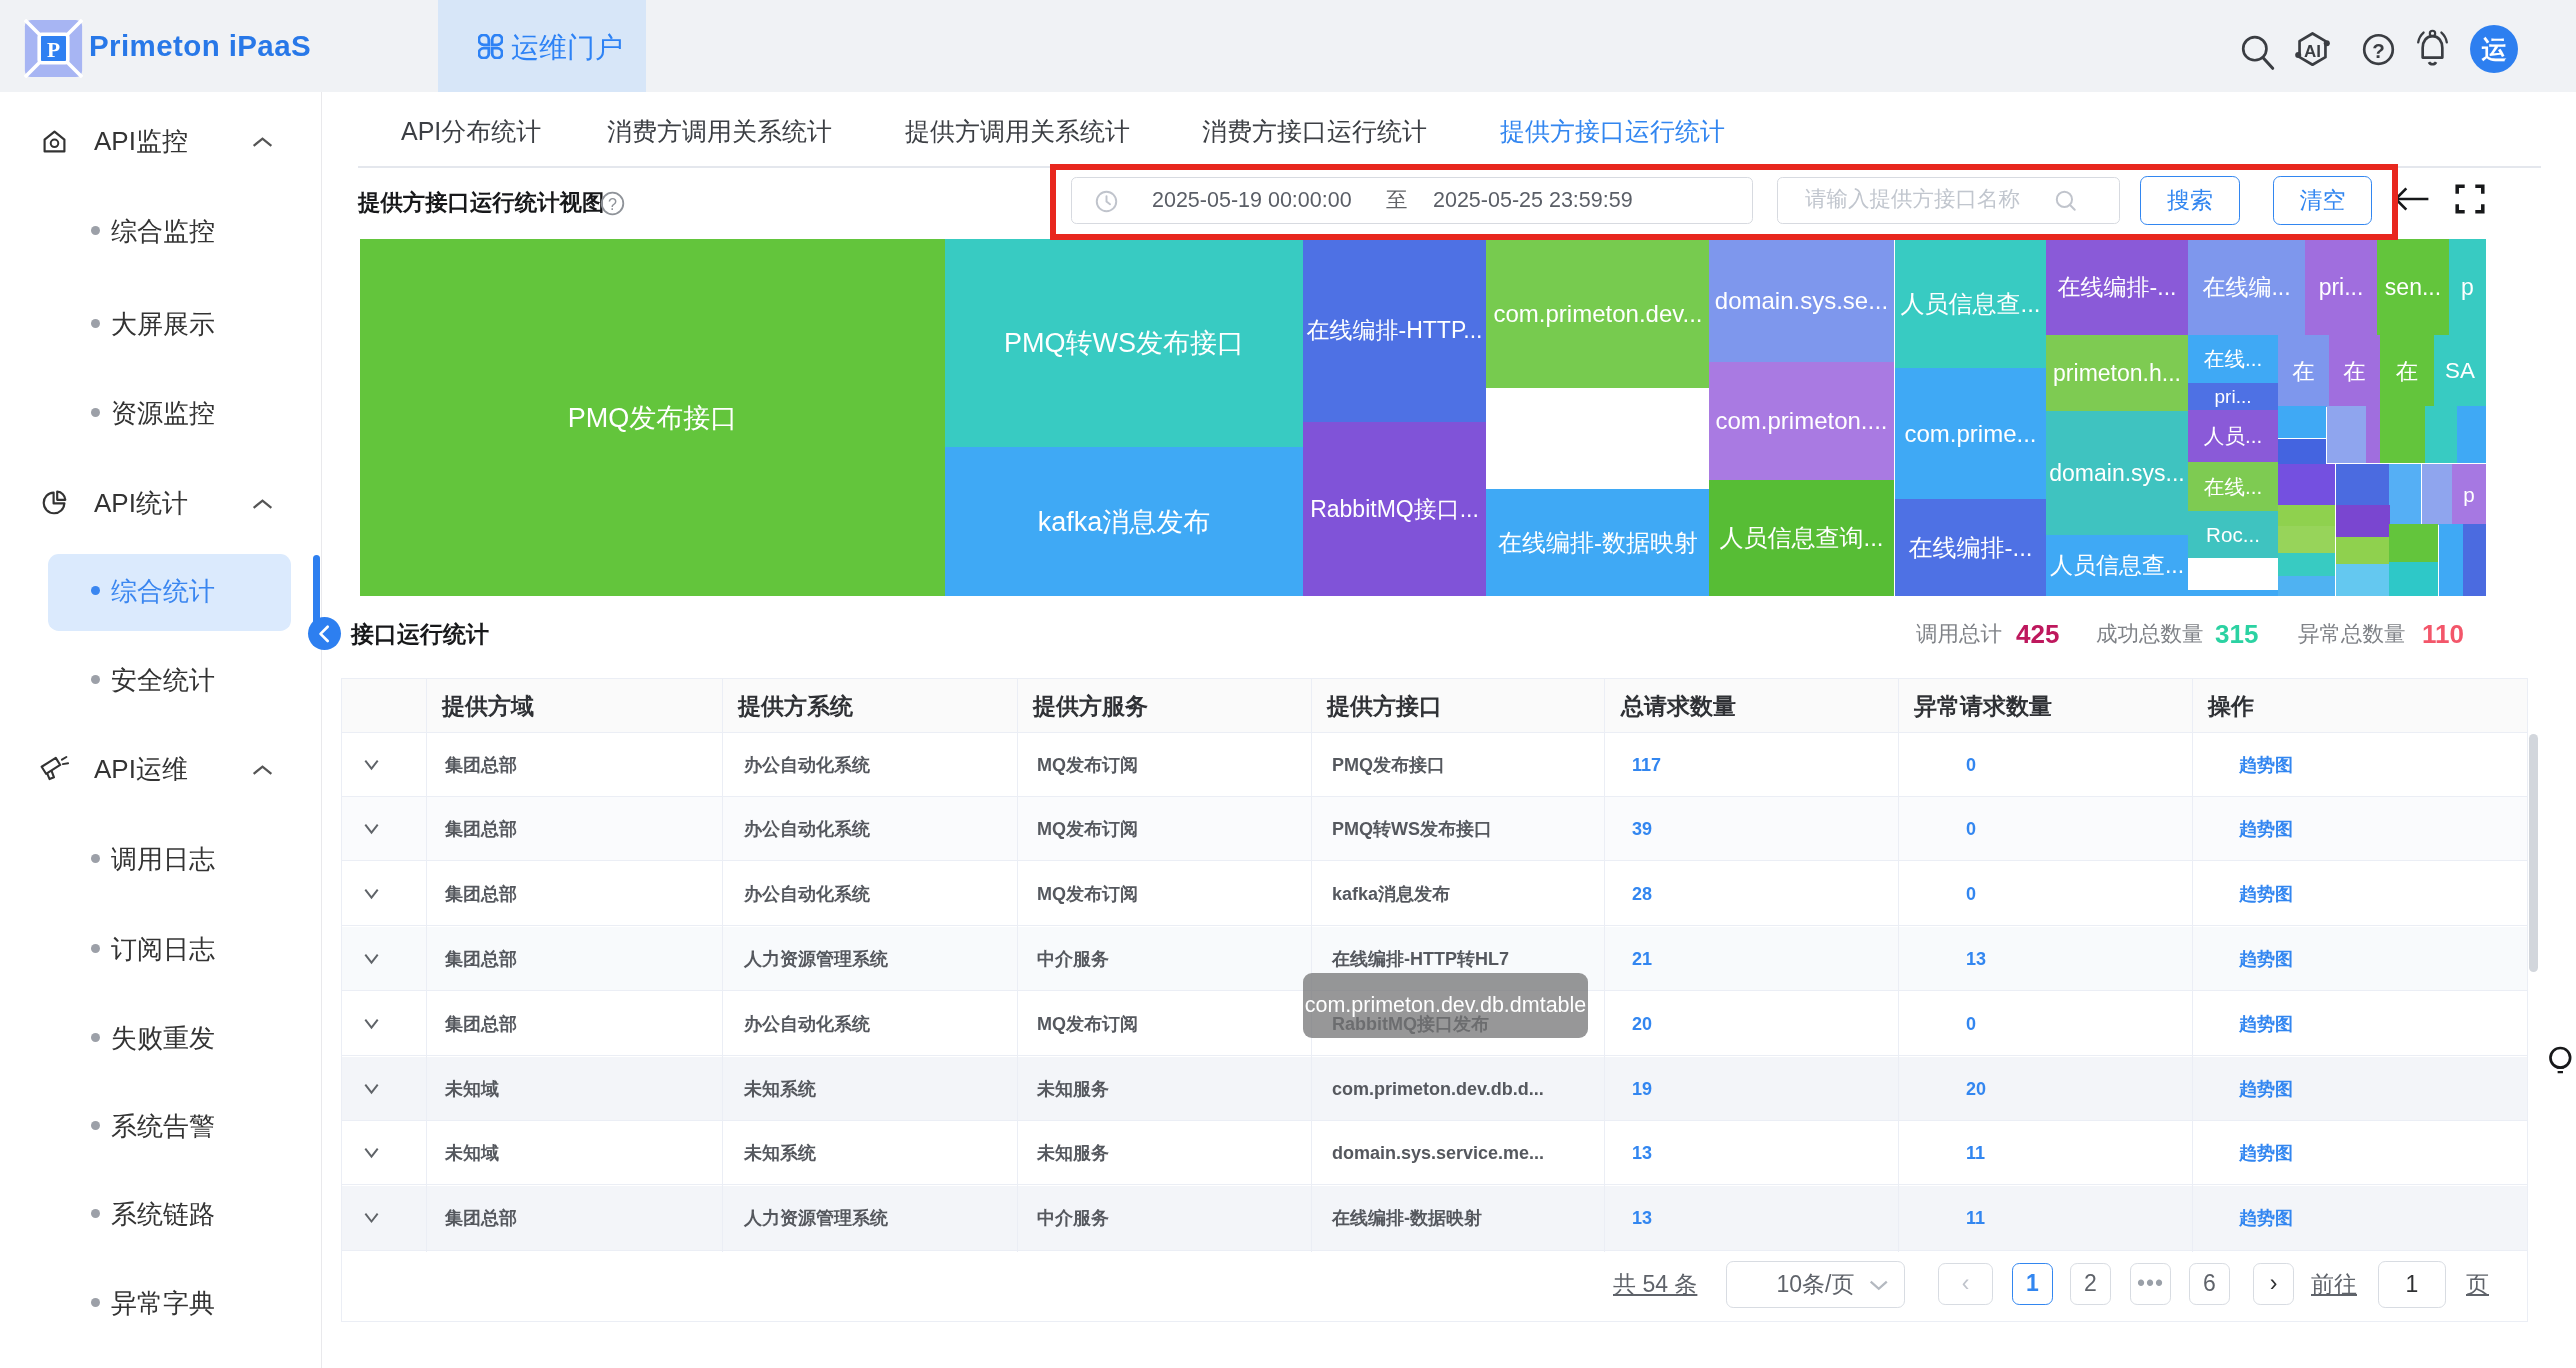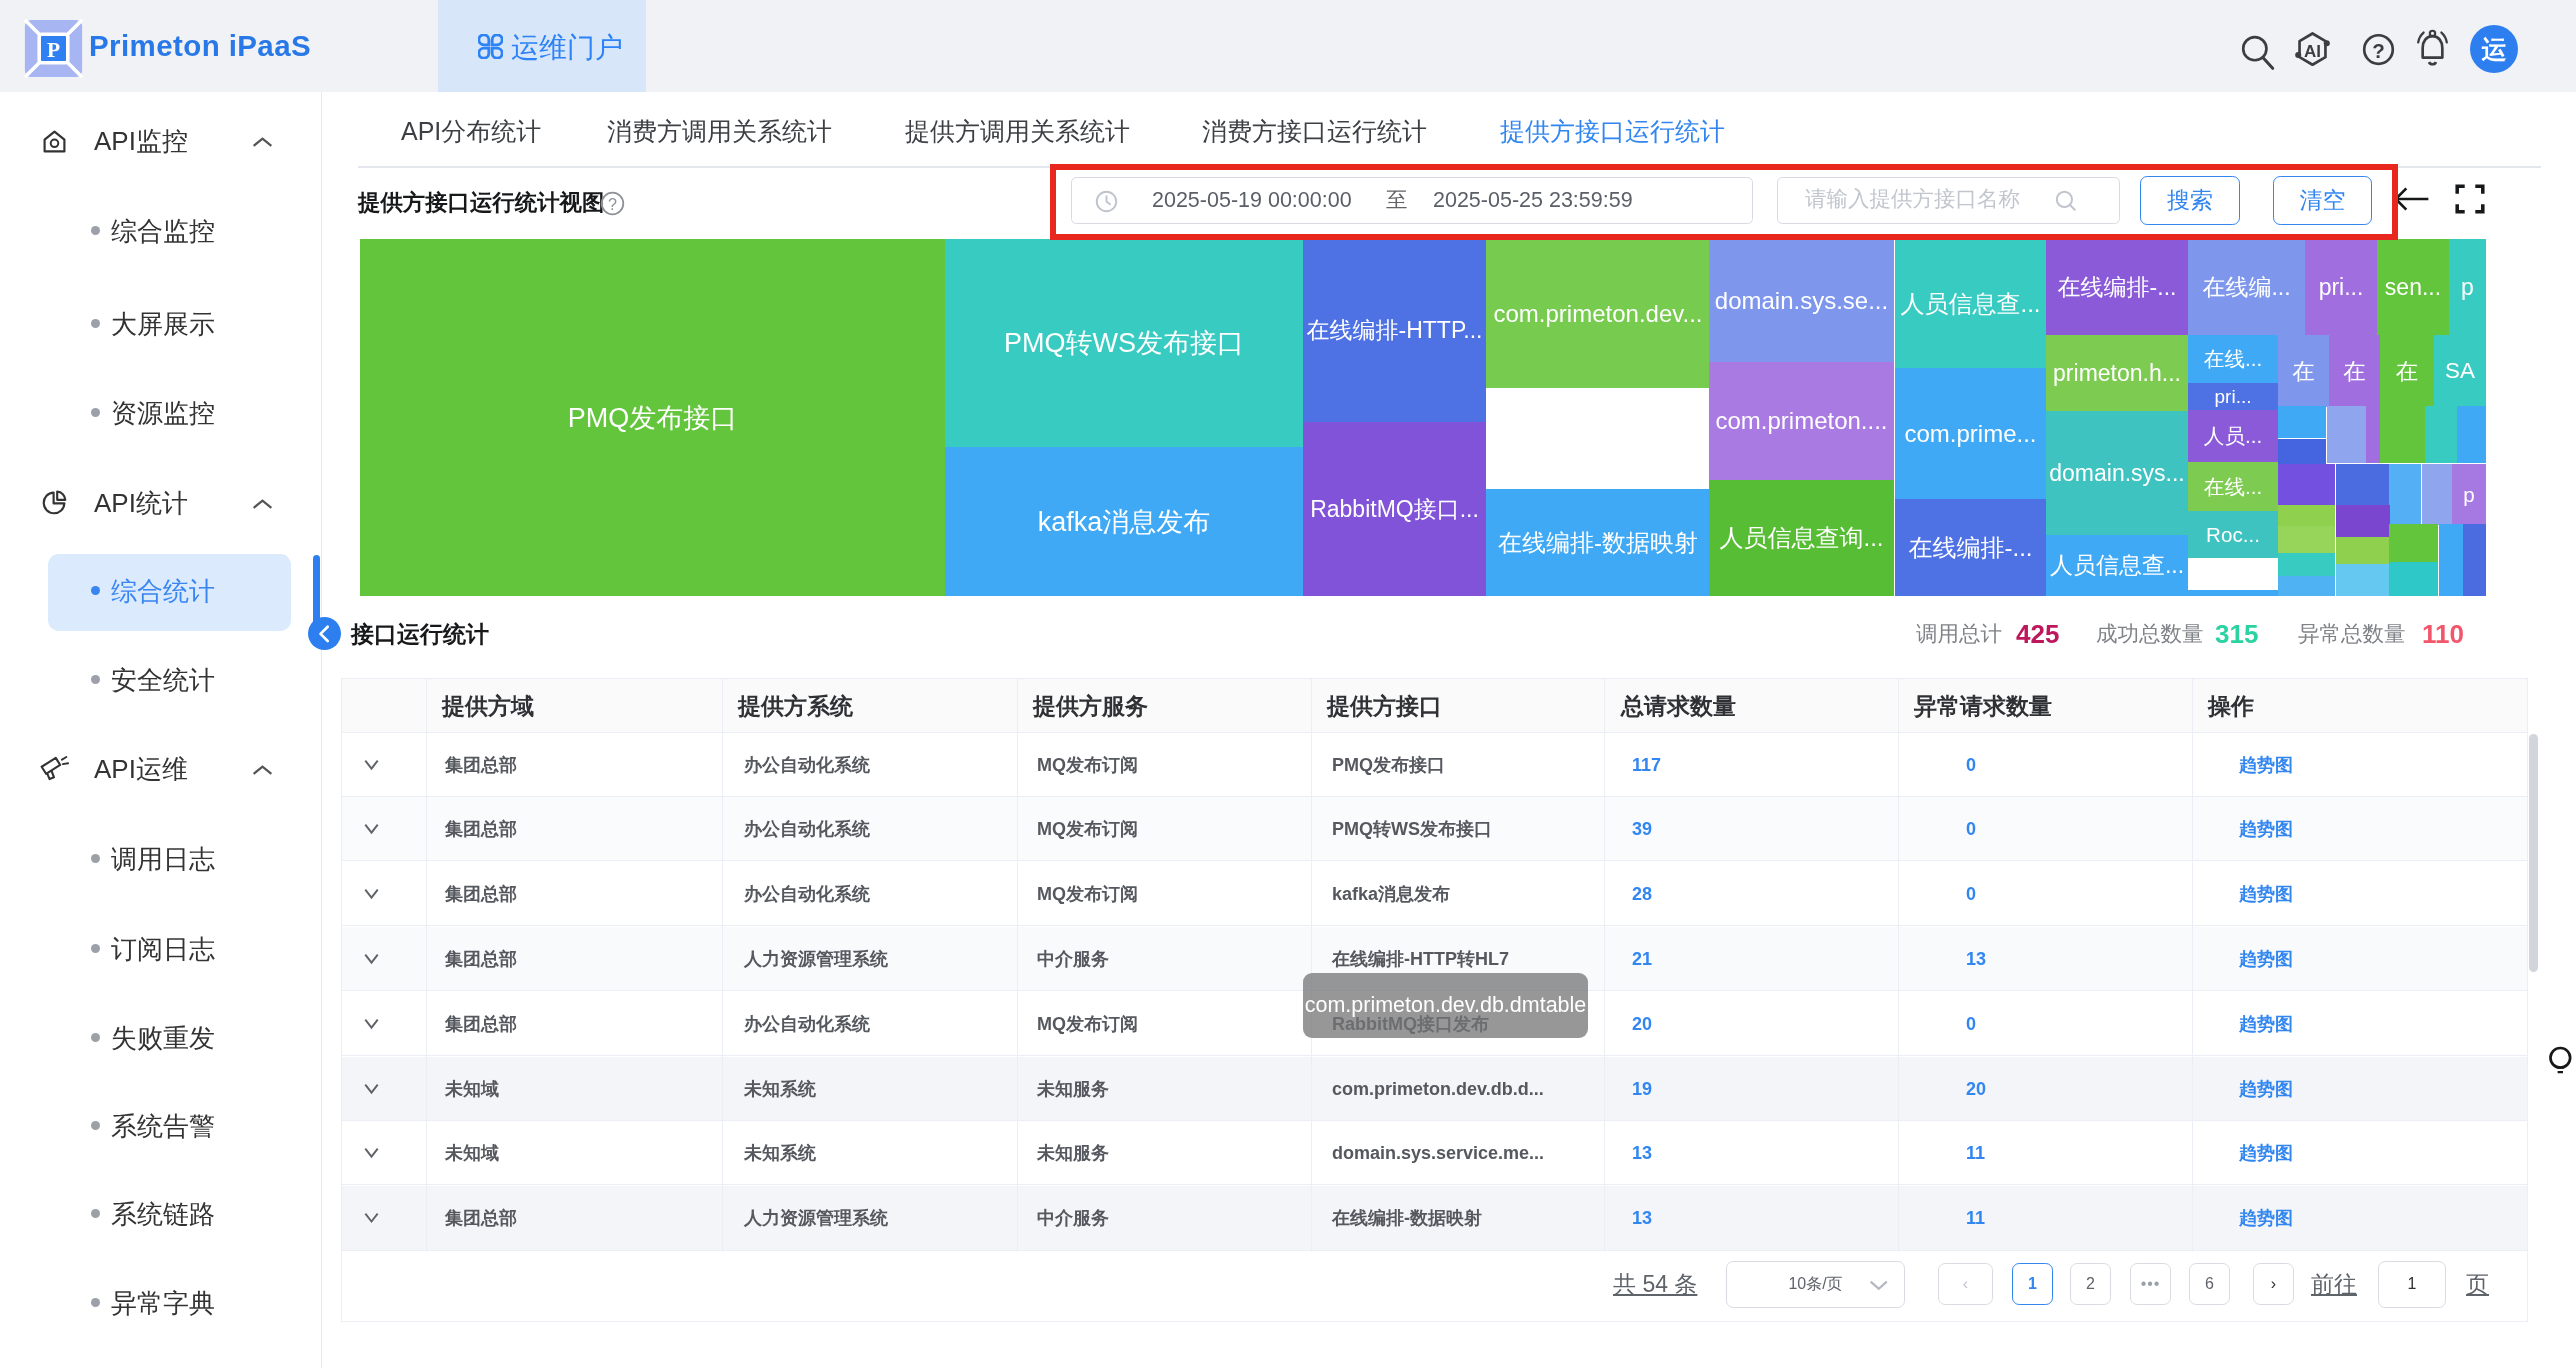--- a/index.html
+++ b/index.html
@@ -56,21 +56,21 @@
 .th { position:absolute; top:0; height:54px; line-height:54px; font-size:23px; font-weight:bold; color:#2f3135; }
 .row { position:absolute; left:0; width:2185px; height:64px; border-bottom:0.9px solid #ebeef5; }
 .cell { position:absolute; top:0; height:64px; line-height:64px; font-size:18px; color:#55585e; white-space:nowrap;font-weight:bold; }
 .cell.blue { color:#3286f0; }
 .colline { position:absolute; top:0; width:0.9px; height:573px; background:#ebeef5; }
 .chev { position:absolute; left:17px; width:25px; height:64px; }
 #vscroll { position:absolute; left:2529px; top:734px; width:9px; height:238px; background:#d2d6dc; border-radius:4.5px; }
 
 .pg { position:absolute; font-size:23px; color:#5f636a;text-decoration:underline; }
 .pgbox { position:absolute; top:1263px; height:42px; border:1.8px solid #d8dce2; border-radius:7.2px; background:#fff;
-  text-align:center; line-height:39px; font-size:16px; color:#5f636a; }
+  text-align:center; line-height:39px; font-size:23px; color:#5f636a; }
 
 #tooltip { position:absolute; left:1303px; top:973px; width:285px; height:65px; background:rgba(116,116,118,0.75);
   border-radius:9px; color:#fff; font-size:21.5px; text-align:center; line-height:65px; z-index:60; }
 </style>
 </head>
 <body>
 <div id="app">
   <div id="header">
     <svg id="logo" width="59" height="59" viewBox="0 0 66 66">
       <rect x="1" y="1" width="64" height="64" rx="7" fill="#a7b5f3"></rect>

